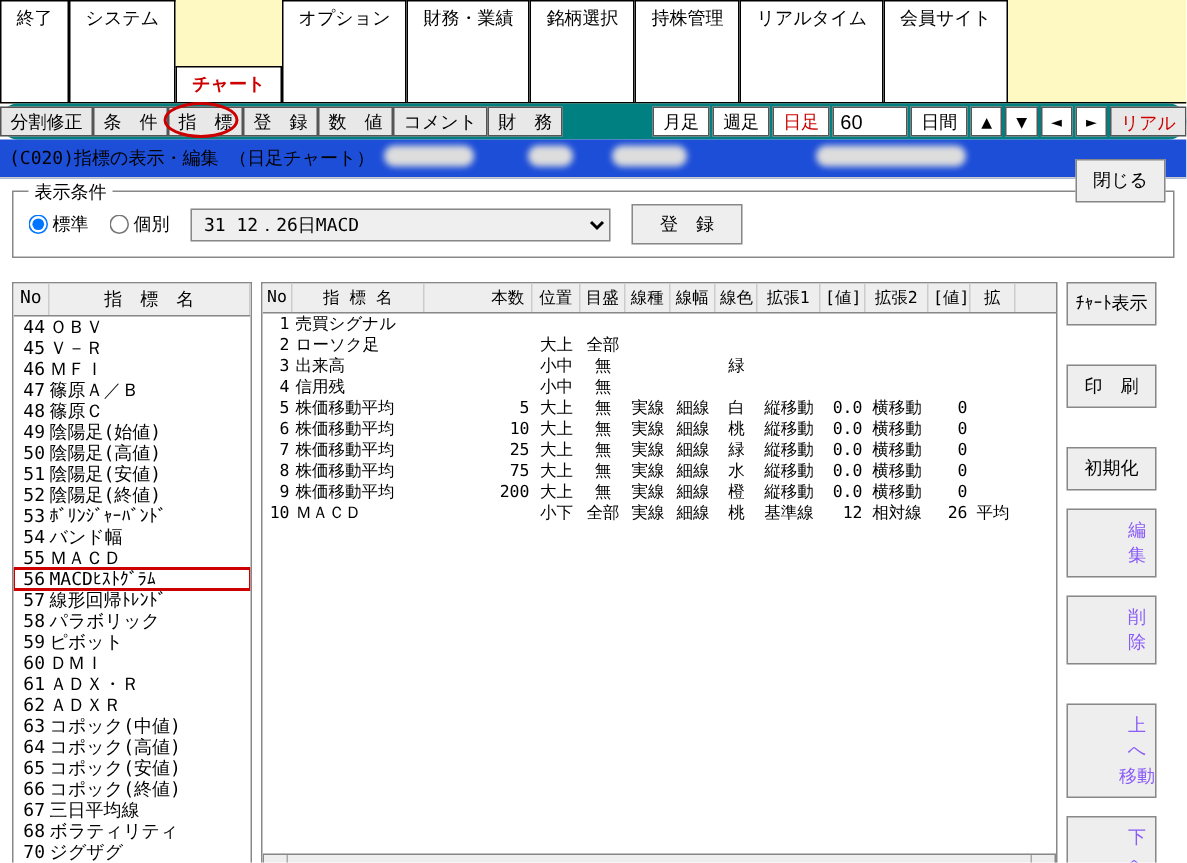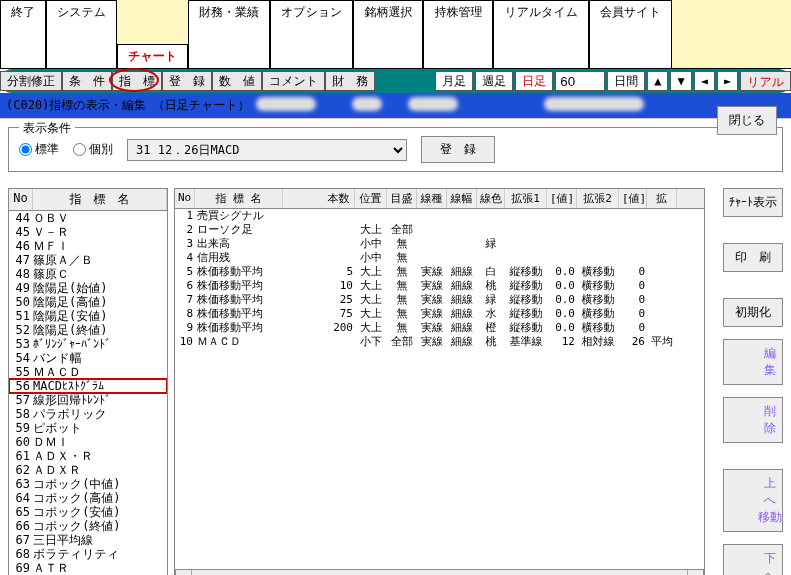--- a/index.html
+++ b/index.html
@@ -59,36 +59,36 @@
 .w-ltype { width: 30px; text-align: center; }
 .w-lwid { width: 30px; text-align: center; }
 .w-lcol { width: 28px; text-align: center; }
 .w-ex1 { width: 42px; text-align: center; }
 .w-val1 { width: 30px; text-align: right; }
 .w-ex2 { width: 42px; text-align: center; }
 .w-val2 { width: 28px; text-align: right; }
 .w-ex3 { width: 30px; text-align: center; }
 
 .sidecol { width: 72px; }
-.side-group { display: flex; flex-direction: column; gap: 4px; margin-bottom: 18px; align-items: flex-end; }
+.side-group { display: flex; flex-direction: column; gap: 4px; margin-bottom: 18px; }
 
 .hscroll { position: absolute; display:flex; align-items:center; border:1px solid #888; background:#eee; height:16px; }
 .hscroll .arrow { width:16px; text-align:center; cursor:pointer; border-right:1px solid #aaa; }
 .hscroll .arrow:last-child { border-right:none; border-left:1px solid #aaa; }
 .hscroll .track { flex:1; background:#ddd; }
 </style>
 </head>
 <body>
 
 <div class="topbar" id="topbar">
     <div class="tab">終了</div>
     <div class="tab">システム</div>
     <div class="tab active">チャート</div>
+    <div class="tab">オプション</div>
     <div class="tab">財務・業績</div>
-    <div class="tab">オプション</div>
     <div class="tab">銘柄選択</div>
     <div class="tab">持株管理</div>
     <div class="tab">リアルタイム</div>
     <div class="tab">会員サイト</div>
   </div>
 
 <div class="toolbar" id="toolbar">
     <div class="tbtn">分割修正</div>
     <div class="tbtn">条　件</div>
     <div class="tbtn circled">指　標<div class="oval"></div></div>
@@ -239,24 +239,20 @@
         </div>
         <div class="row">
           <span class="cno">67</span>
           <span>三日平均線</span>
         </div>
         <div class="row">
           <span class="cno">68</span>
           <span>ボラティリティ</span>
         </div>
         <div class="row">
-          <span class="cno">69</span>
-          <span>ＡＴＲ</span>
-        </div>
-        <div class="row">
           <span class="cno">70</span>
           <span>ジグザグ</span>
         </div>
       </div>
   </div>
 
   <div class="rightlist">
     <div class="hdr" id="righthdr">
         <div class="hcell w-no">No</div>
         <div class="hcell w-name">指 標 名</div>

